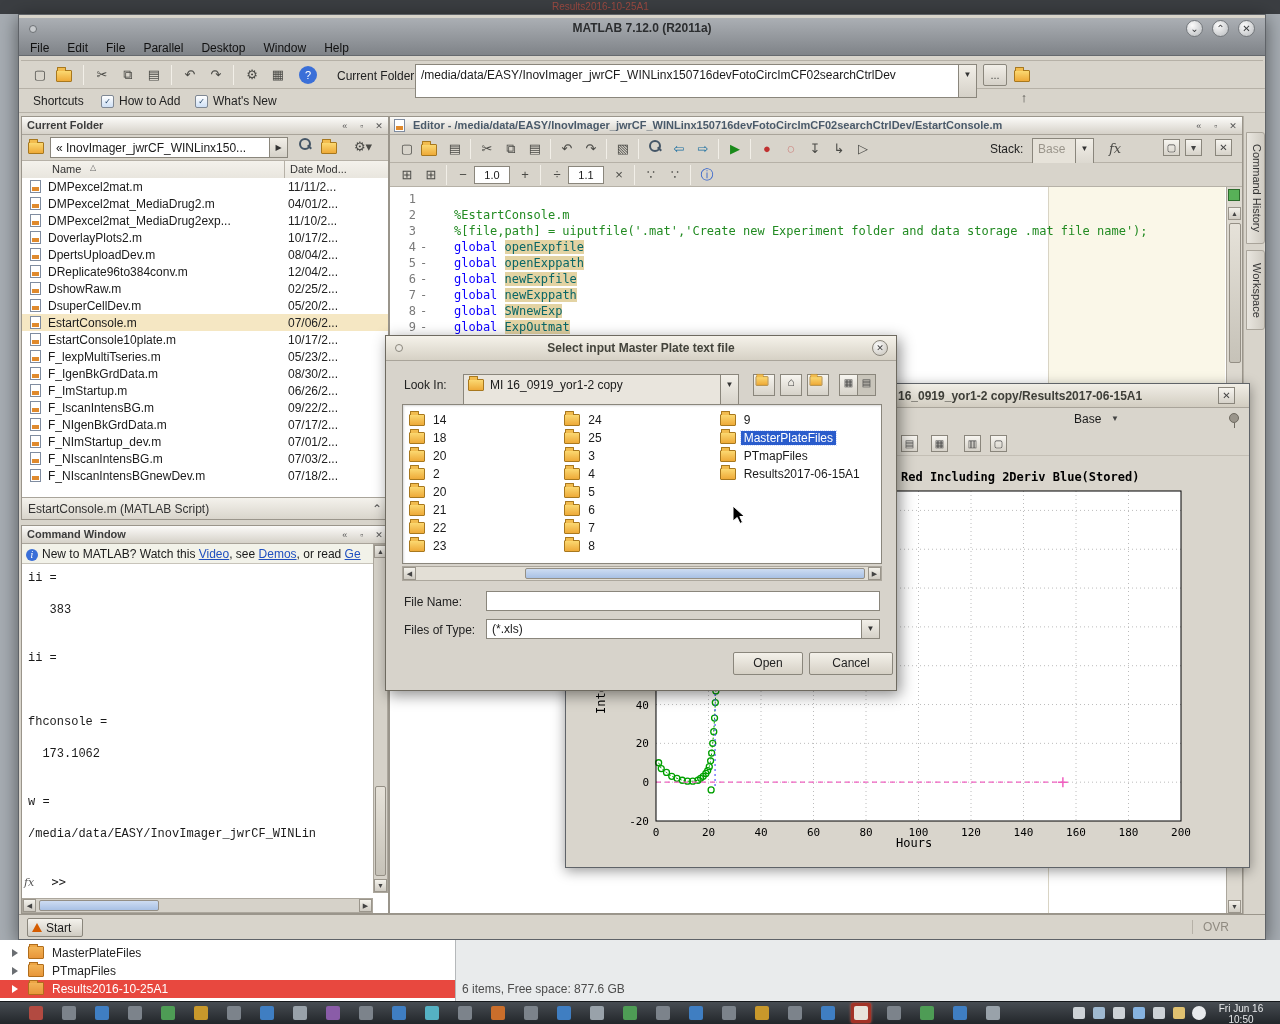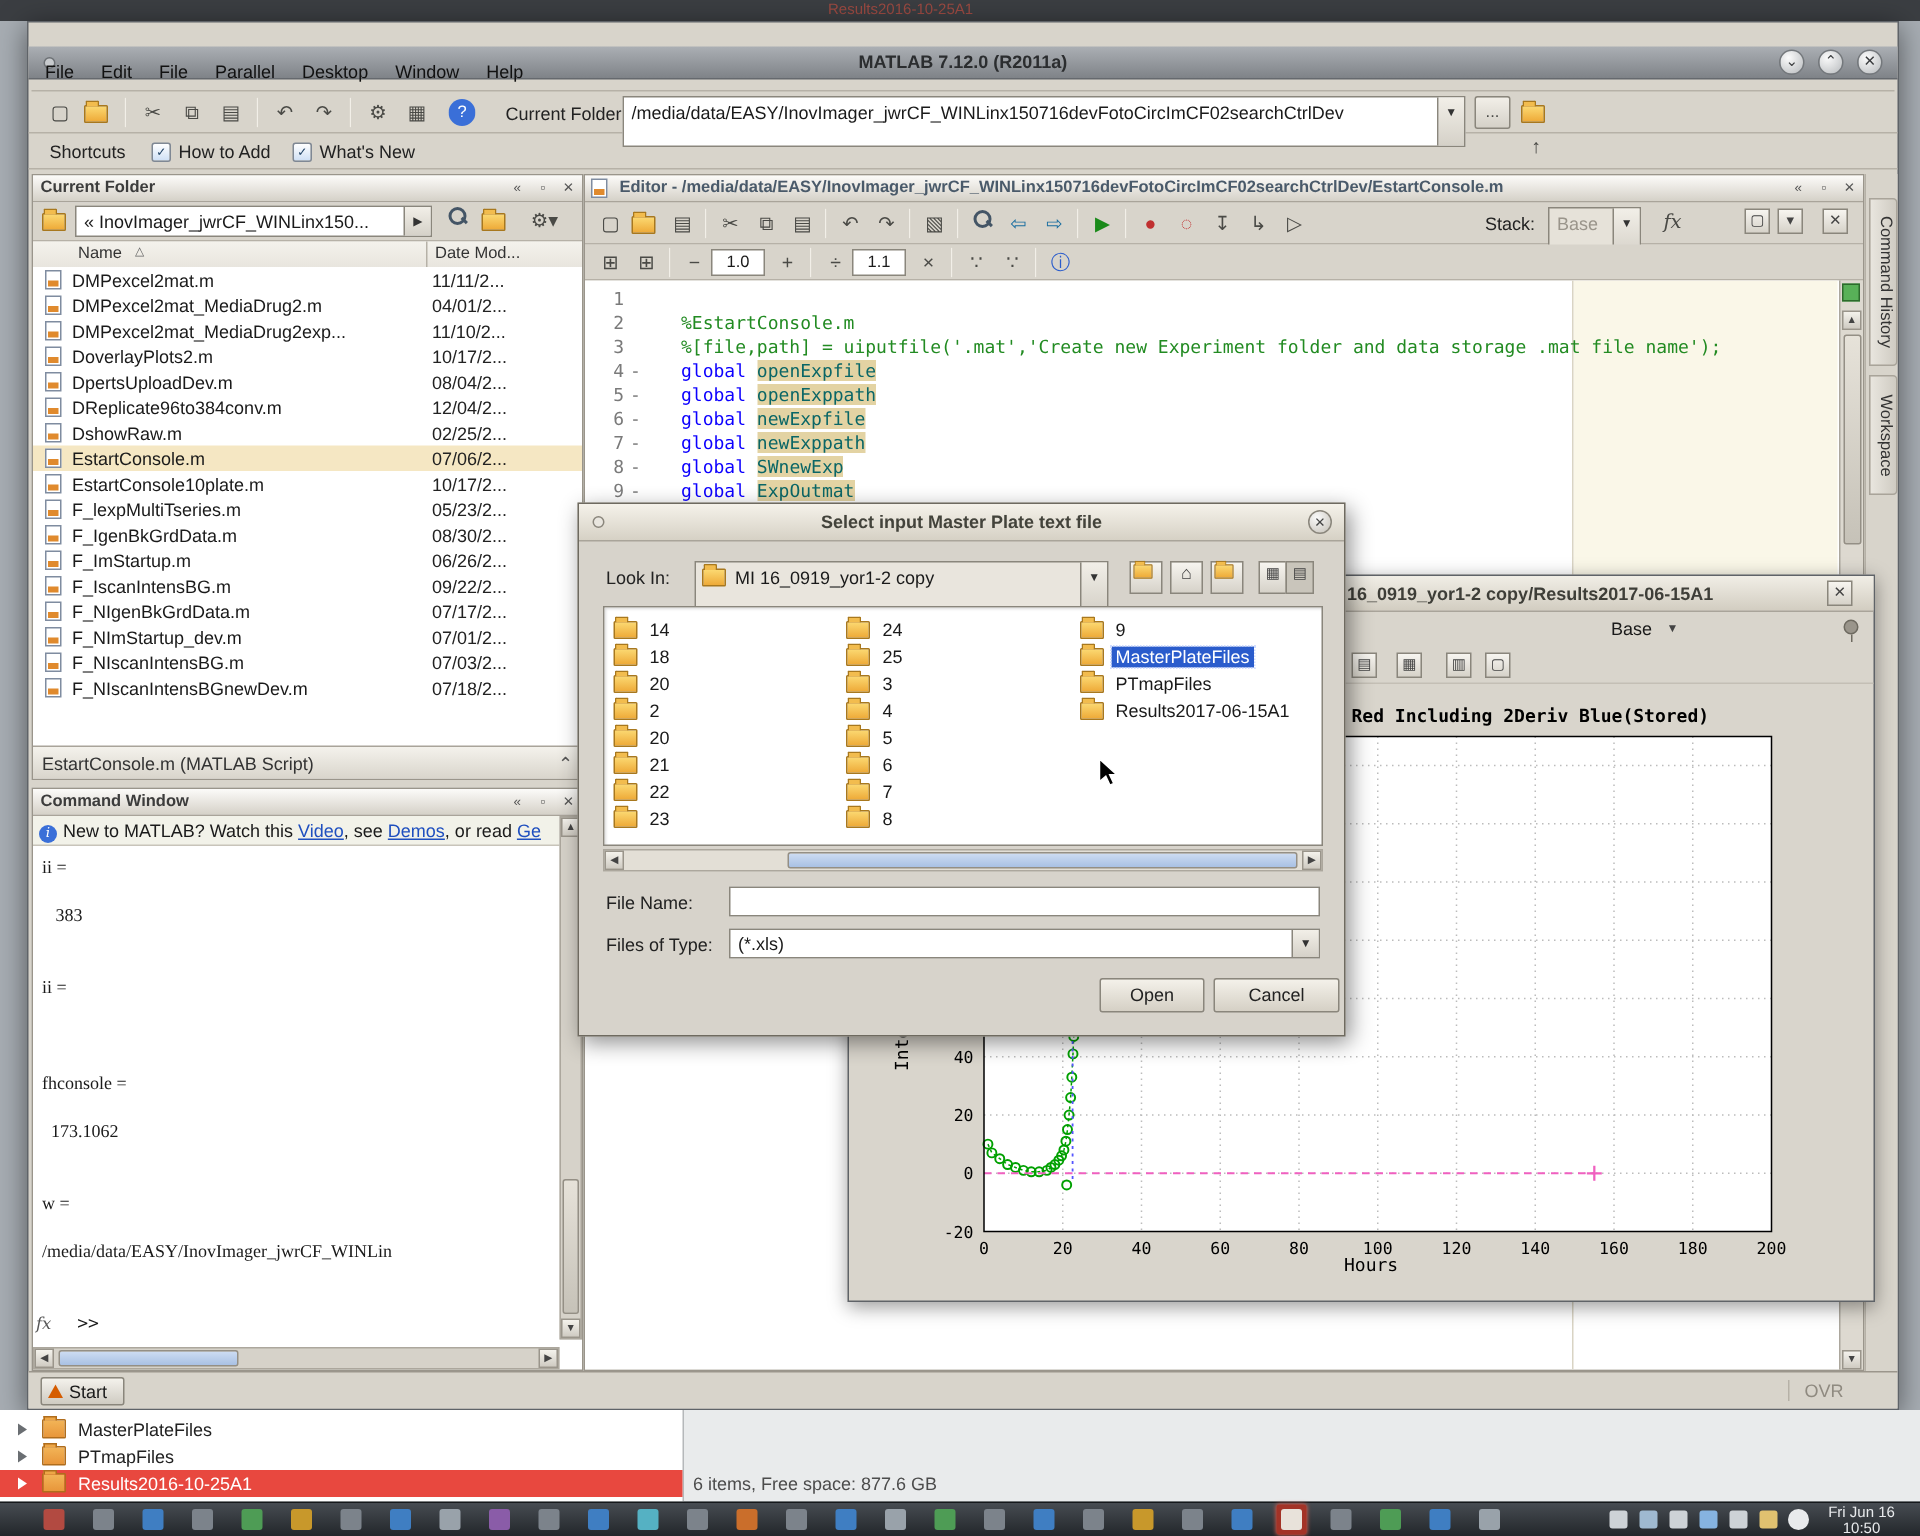--- a/index.html
+++ b/index.html
@@ -3,21 +3,21 @@
 <meta charset="utf-8">
 <style>
 *{margin:0;padding:0;box-sizing:border-box}
 body{width:1280px;height:1024px;font-family:"Liberation Sans",sans-serif;font-size:12px;color:#1a1a1a;overflow:hidden;background:#a7adb3}
 #screen{position:relative;width:1280px;height:1024px;background:#a7adb3;overflow:hidden}
 
 #topstrip{position:absolute;left:0;top:0;width:100%;height:14px;background:#3b3e42}
 #topstrip .ttxt{position:absolute;left:552px;top:1px;font-size:10px;color:#9c4a42}
 
 #mlwin{position:absolute;left:18px;top:14px;width:1248px;height:926px;background:#d8d4cb;border:1px solid #5f6368;box-shadow:0 4px 18px rgba(0,0,0,.5)}
-#mltitle{position:absolute;left:0;top:16px;right:0;height:22px;background:linear-gradient(#abafb4,#7f8388);border-bottom:1px solid #65696e}
+#mltitle{position:absolute;left:0;top:3px;right:0;height:38px;background:linear-gradient(#abafb4,#7f8388);border-bottom:1px solid #65696e}
 #mltitle .ttl{position:absolute;left:0;right:0;top:3px;text-align:center;font-weight:bold;color:#2b2d2f}
 #mltitle .appdot{position:absolute;left:10px;top:7px;width:8px;height:8px;border-radius:4px;background:#c7cacd;border:1px solid #6c7074}
 .wbtn{position:absolute;top:2px;width:17px;height:17px;border-radius:50%;background:radial-gradient(circle at 35% 30%,#fbfbfb,#b7babd);border:1px solid #74787c;font-size:10px;line-height:15px;text-align:center;color:#3a3c3e}
 #menubar{position:absolute;left:2px;top:22px;right:2px;height:24px;border-bottom:1px solid #b6b1a7}
 .menu-item{display:inline-block;padding:4px 9px;height:24px;color:#111}
 #maintb{position:absolute;left:0;top:46px;right:0;height:28px;border-bottom:1px solid #b6b1a7}
 .tbtn{position:absolute;top:3px;width:22px;height:22px;border:1px solid transparent;border-radius:2px;text-align:center;line-height:20px;font-size:13px;color:#4a4a46}
 .tsep{position:absolute;top:4px;width:1px;height:20px;background:#b3aea4;border-right:1px solid #f2efe8}
 .tlabel{position:absolute;top:8px;color:#222}
 .combo{position:absolute;background:#fff;border:1px solid #8a867c;height:34px}
@@ -38,21 +38,21 @@
 .cf-row.cf-sel{background:#f5e7c3}
 .m-ico{position:absolute;left:8px;top:2px;width:11px;height:13px;background:#fff;border:1px solid #7f8ca0}
 .m-ico::after{content:"";position:absolute;left:1px;bottom:1px;width:7px;height:4px;background:#e08a2d}
 .cf-name{position:absolute;left:26px;top:2px;max-width:232px;overflow:hidden}
 .cf-date{position:absolute;left:266px;top:2px;color:#222}
 #cffoot{position:absolute;left:0;bottom:0;right:0;height:22px;background:linear-gradient(#f4f2ec,#d9d5cc);border-top:1px solid #a9a49a;padding:4px 6px;color:#333}
 
 #cmdbanner{position:absolute;left:0;top:18px;right:15px;height:20px;background:#f2f2e9;border-bottom:1px solid #c8c4ba;padding:3px 4px;white-space:nowrap;overflow:hidden}
 #cmdbanner a{color:#1f4fbf;text-decoration:underline}
 .info-ico{display:inline-block;width:12px;height:12px;border-radius:6px;background:#3a6fd8;color:#fff;font-size:9px;line-height:12px;text-align:center;font-family:"DejaVu Serif",serif;font-style:italic;margin-right:4px}
-#cmd-lines{position:absolute;left:6px;top:44px;right:18px;bottom:40px;font-family:Liberation Serif, serif;font-size:12px;line-height:16px;overflow:hidden}
+#cmd-lines{position:absolute;left:6px;top:44px;right:18px;bottom:40px;font-family:Liberation Mono, monospace;font-size:12px;line-height:16px;overflow:hidden}
 .cmd-line{white-space:pre}
 #cmdprompt{position:absolute;left:2px;bottom:22px;height:16px;font-family:"DejaVu Sans Mono",monospace;font-size:12px}
 .fx{font-family:"DejaVu Serif",serif;font-style:italic;color:#555;font-size:11px}
 
 .sb{position:absolute;background:#d6d2c9;border:1px solid #aca79d}
 .sb-arr{position:absolute;width:13px;height:13px;background:linear-gradient(#f4f2ec,#cfcbc2);border:1px solid #9a958b;text-align:center;font-size:7px;line-height:12px;color:#444}
 .sb-thumb{position:absolute;background:linear-gradient(#e6e2d9,#c6c2b8);border:1px solid #948f85;border-radius:2px}
 .sb-thumb.blue{background:linear-gradient(#cddcf2,#a9c1e4)}
 
 #edhead-ico{position:absolute;left:4px;top:2px}
@@ -242,20 +242,25 @@
           </div>
           <div class="cf-row">
             <div class="m-ico"></div>
             <div class="cf-name">DReplicate96to384conv.m</div>
             <div class="cf-date">12/04/2...</div>
           </div>
           <div class="cf-row">
             <div class="m-ico"></div>
             <div class="cf-name">DshowRaw.m</div>
             <div class="cf-date">02/25/2...</div>
+          </div>
+          <div class="cf-row">
+            <div class="m-ico"></div>
+            <div class="cf-name">DsuperCellDev.m</div>
+            <div class="cf-date">05/20/2...</div>
           </div>
           <div class="cf-row cf-sel">
             <div class="m-ico"></div>
             <div class="cf-name">EstartConsole.m</div>
             <div class="cf-date">07/06/2...</div>
           </div>
           <div class="cf-row">
             <div class="m-ico"></div>
             <div class="cf-name">EstartConsole10plate.m</div>
             <div class="cf-date">10/17/2...</div>

